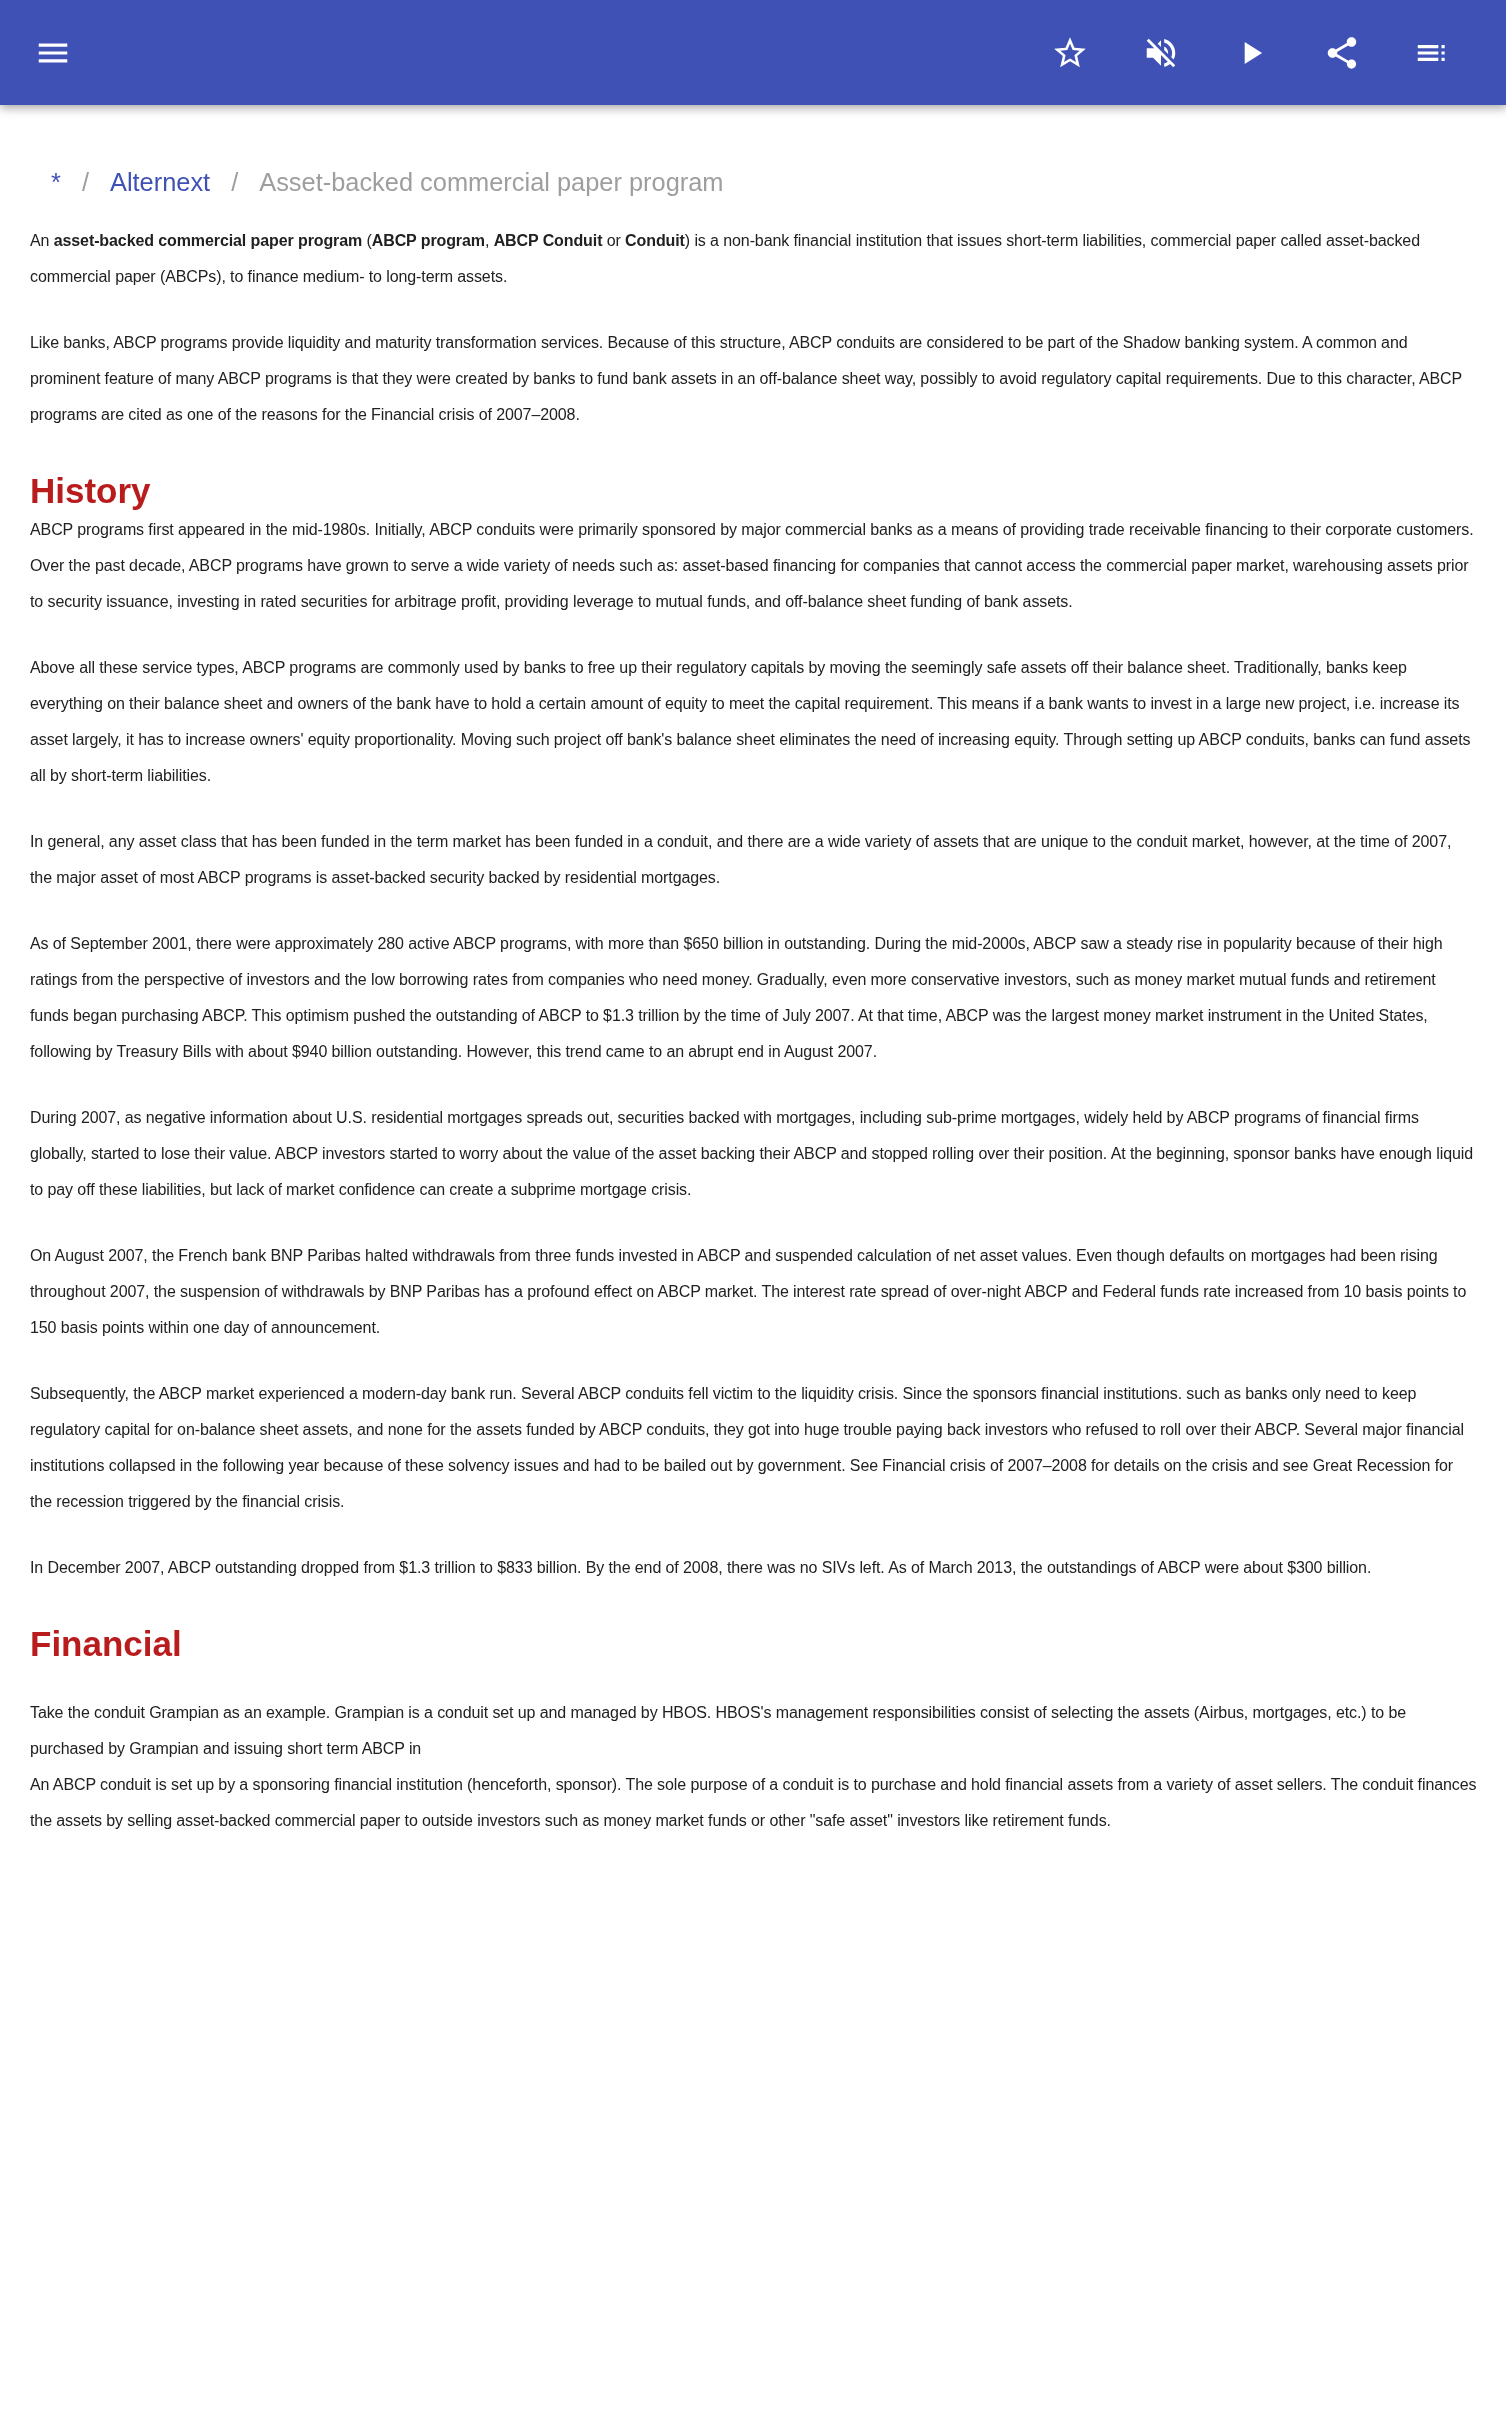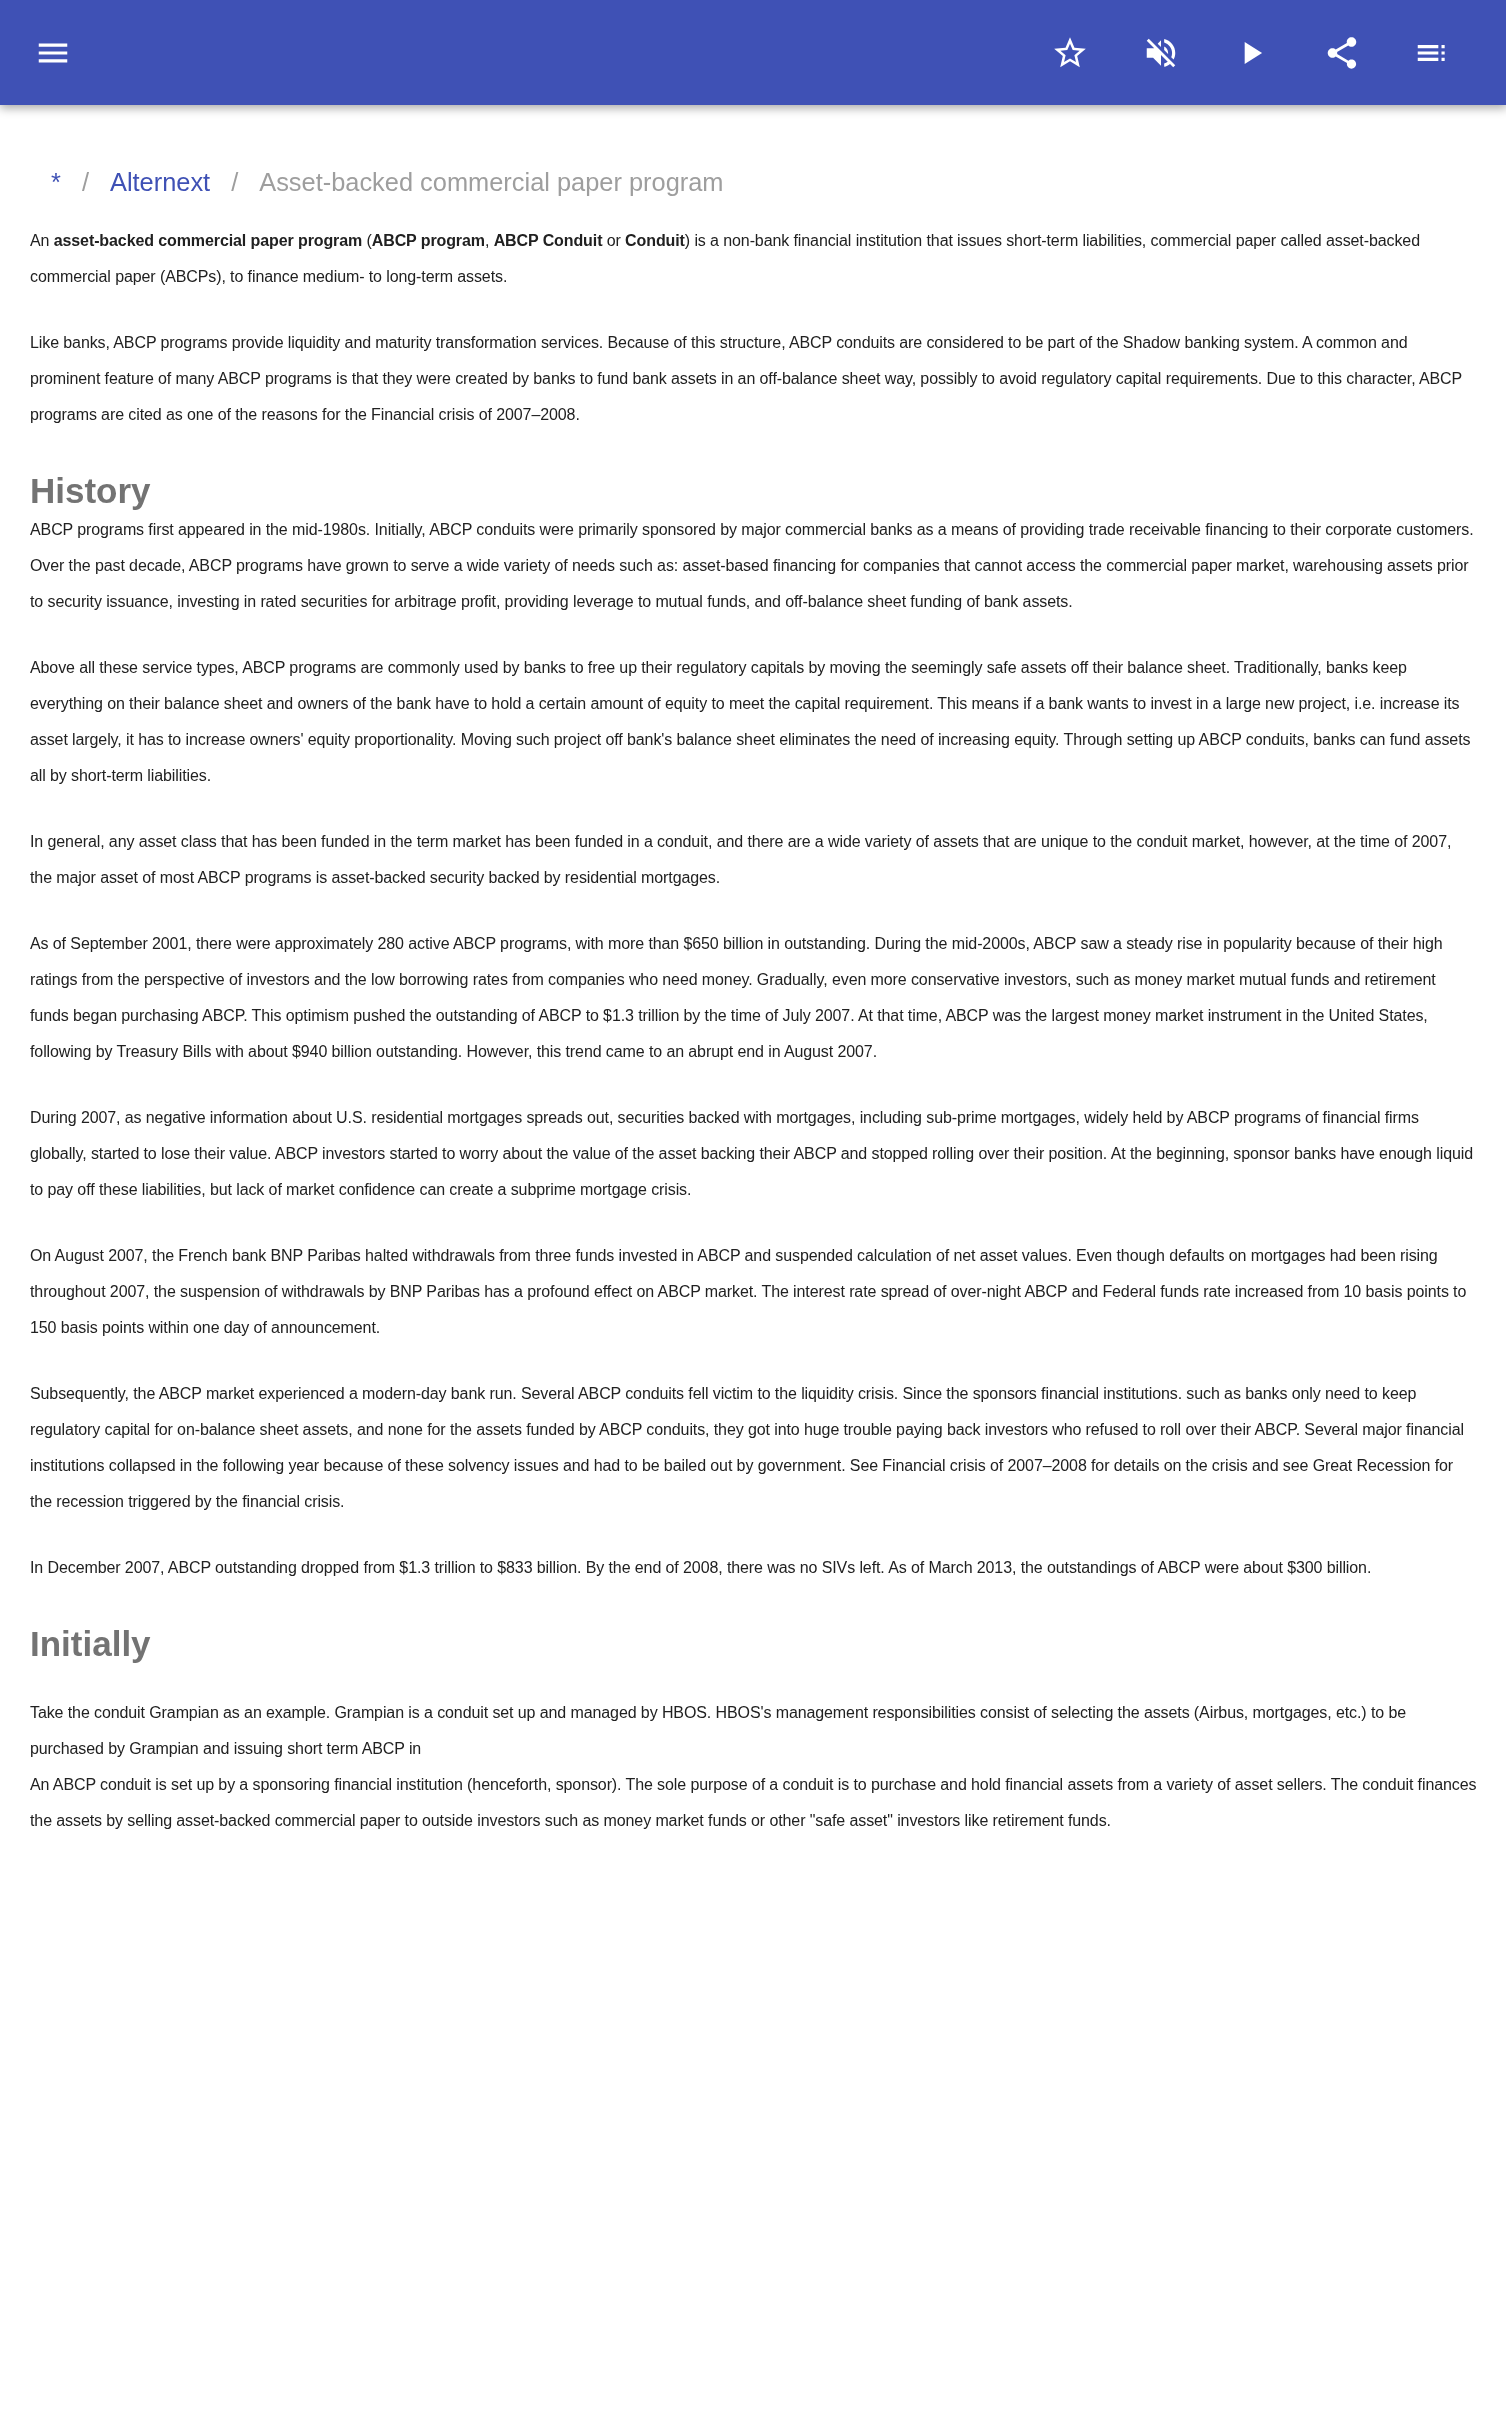--- a/index.html
+++ b/index.html
@@ -73,21 +73,21 @@
     }
     p.para b { font-weight: bold; }
     .p-intro { margin-top: 26px !important; }
     .gap { margin-top: 30px !important; }
 
     h2.section {
       margin: 36px 0 0 0;
       font-size: 35px;
       line-height: 43px;
       font-weight: bold;
-      color: #737373;
+      color: #b91c1c;
     }
     h2.section + p.para { margin-top: 0; }
   </style>
 </head>
 <body>
 
 <div class="appbar">
   <div class="icon-btn btn-menu">
     <svg viewBox="0 0 24 24">
         <path d="M3 6h18v2H3zM3 11h18v2H3zM3 16h18v2H3z"></path>
@@ -137,17 +137,17 @@
   <h2 class="section">History</h2>
   <p class="para">ABCP programs first appeared in the mid-1980s. Initially, ABCP conduits were primarily sponsored by major commercial banks as a means of providing trade receivable financing to their corporate customers. Over the past decade, ABCP programs have grown to serve a wide variety of needs such as: asset-based financing for companies that cannot access the commercial paper market, warehousing assets prior to security issuance, investing in rated securities for arbitrage profit, providing leverage to mutual funds, and off-balance sheet funding of bank assets.</p>
   <p class="para gap">Above all these service types, ABCP programs are commonly used by banks to free up their regulatory capitals by moving the seemingly safe assets off their balance sheet. Traditionally, banks keep everything on their balance sheet and owners of the bank have to hold a certain amount of equity to meet the capital requirement. This means if a bank wants to invest in a large new project, i.e. increase its asset largely, it has to increase owners' equity proportionality. Moving such project off bank's balance sheet eliminates the need of increasing equity. Through setting up ABCP conduits, banks can fund assets all by short-term liabilities.</p>
   <p class="para gap">In general, any asset class that has been funded in the term market has been funded in a conduit, and there are a wide variety of assets that are unique to the conduit market, however, at the time of 2007, the major asset of most ABCP programs is asset-backed security backed by residential mortgages.</p>
   <p class="para gap">As of September 2001, there were approximately 280 active ABCP programs, with more than $650 billion in outstanding. During the mid-2000s, ABCP saw a steady rise in popularity because of their high ratings from the perspective of investors and the low borrowing rates from companies who need money. Gradually, even more conservative investors, such as money market mutual funds and retirement funds began purchasing ABCP. This optimism pushed the outstanding of ABCP to $1.3 trillion by the time of July 2007. At that time, ABCP was the largest money market instrument in the United States, following by Treasury Bills with about $940 billion outstanding. However, this trend came to an abrupt end in August 2007.</p>
   <p class="para gap">During 2007, as negative information about U.S. residential mortgages spreads out, securities backed with mortgages, including sub-prime mortgages, widely held by ABCP programs of financial firms globally, started to lose their value. ABCP investors started to worry about the value of the asset backing their ABCP and stopped rolling over their position. At the beginning, sponsor banks have enough liquid to pay off these liabilities, but lack of market confidence can create a subprime mortgage crisis.</p>
   <p class="para gap">On August 2007, the French bank BNP Paribas halted withdrawals from three funds invested in ABCP and suspended calculation of net asset values. Even though defaults on mortgages had been rising throughout 2007, the suspension of withdrawals by BNP Paribas has a profound effect on ABCP market. The interest rate spread of over-night ABCP and Federal funds rate increased from 10 basis points to 150 basis points within one day of announcement.</p>
   <p class="para gap">Subsequently, the ABCP market experienced a modern-day bank run. Several ABCP conduits fell victim to the liquidity crisis. Since the sponsors financial institutions. such as banks only need to keep regulatory capital for on-balance sheet assets, and none for the assets funded by ABCP conduits, they got into huge trouble paying back investors who refused to roll over their ABCP. Several major financial institutions collapsed in the following year because of these solvency issues and had to be bailed out by government. See Financial crisis of 2007–2008 for details on the crisis and see Great Recession for the recession triggered by the financial crisis.</p>
   <p class="para gap">In December 2007, ABCP outstanding dropped from $1.3 trillion to $833 billion. By the end of 2008, there was no SIVs left. As of March 2013, the outstandings of ABCP were about $300 billion.</p>
 
-  <h2 class="section">Initially</h2>
+  <h2 class="section">Financial</h2>
   <p class="para gap">Take the conduit Grampian as an example. Grampian is a conduit set up and managed by HBOS. HBOS's management responsibilities consist of selecting the assets (Airbus, mortgages, etc.) to be purchased by Grampian and issuing short term ABCP in</p>
   <p class="para">An ABCP conduit is set up by a sponsoring financial institution (henceforth, sponsor). The sole purpose of a conduit is to purchase and hold financial assets from a variety of asset sellers. The conduit finances the assets by selling asset-backed commercial paper to outside investors such as money market funds or other "safe asset" investors like retirement funds.</p>
 </div>
 
 
 </body></html>

